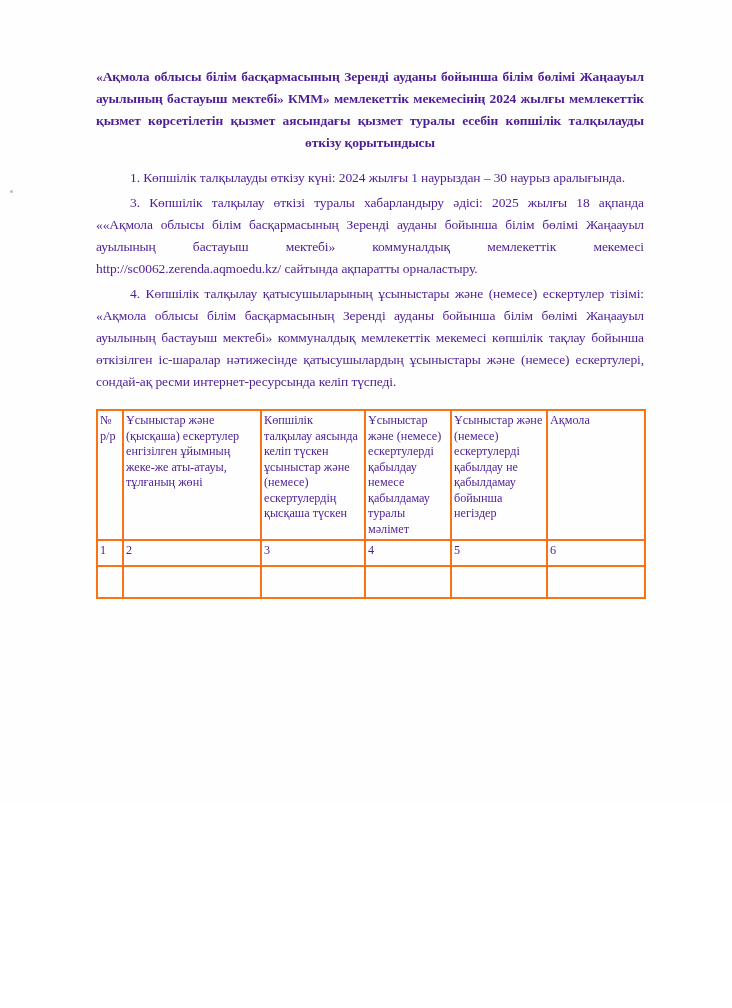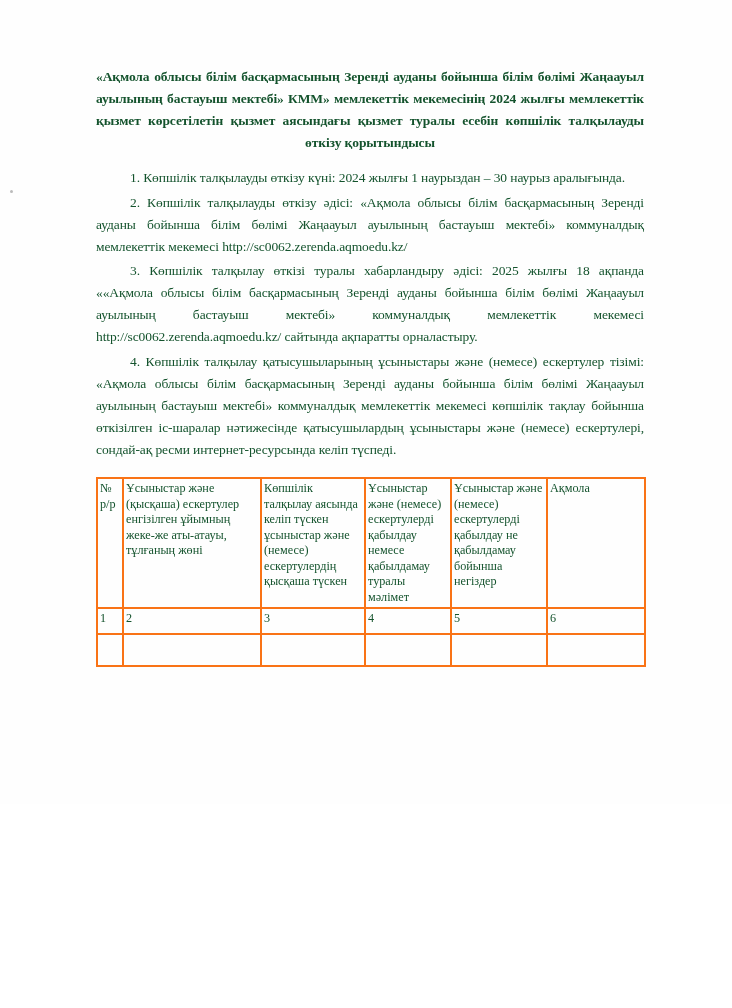--- a/index.html
+++ b/index.html
@@ -6,21 +6,21 @@
     margin: 0;
     padding: 0;
     background: #ffffff;
   }
   .page {
     position: relative;
     width: 732px;
     height: 804px;
     background: #fefefe;
     font-family: "Liberation Serif", serif;
-    color: #14532d;
+    color: #4c1d95;
     overflow: hidden;
   }
   .content {
     position: absolute;
     left: 96px;
     top: 66px;
     width: 548px;
   }
   .doc-title {
     font-weight: bold;
@@ -126,21 +126,20 @@
 <div class="page">
 
   <div class="edge-dot"></div>
   <div class="page-mark-top"></div>
 
   <div class="content">
 
     <p class="doc-title">«Ақмола облысы білім басқармасының Зеренді ауданы бойынша білім бөлімі Жаңаауыл  ауылының бастауыш мектебі» КММ» мемлекеттік мекемесінің 2024 жылғы мемлекеттік қызмет көрсетілетін қызмет аясындағы қызмет туралы есебін көпшілік талқылауды өткізу қорытындысы</p>
 
     <p class="para">1. Көпшілік талқылауды өткізу күні: 2024 жылғы 1 наурыздан – 30 наурыз аралығында.</p>
-    <p class="para p2">2. Көпшілік талқылауды өткізу әдісі: «Ақмола облысы білім басқармасының Зеренді ауданы бойынша білім бөлімі Жаңаауыл ауылының бастауыш мектебі» коммуналдық мемлекеттік мекемесі http://sc0062.zerenda.aqmoedu.kz/</p>
     <p class="para">3. Көпшілік талқылау өткізі туралы хабарландыру әдісі: 2025 жылғы 18 ақпанда ««Ақмола облысы білім басқармасының Зеренді ауданы бойынша білім бөлімі Жаңаауыл ауылының бастауыш мектебі» коммуналдық мемлекеттік мекемесі http://sc0062.zerenda.aqmoedu.kz/ сайтында ақпаратты орналастыру.</p>
     <p class="para">4. Көпшілік талқылау қатысушыларының ұсыныстары және (немесе) ескертулер тізімі: «Ақмола облысы білім басқармасының Зеренді ауданы бойынша білім бөлімі Жаңаауыл ауылының бастауыш мектебі» коммуналдық мемлекеттік мекемесі көпшілік тақлау бойынша өткізілген іс-шаралар нәтижесінде қатысушылардың ұсыныстары және (немесе) ескертулері, сондай-ақ ресми интернет-ресурсында келіп түспеді.</p>
 
     <table class="main-table">
       <colgroup>
         <col style="width:26px">
         <col style="width:138px">
         <col style="width:104px">
         <col style="width:86px">
         <col style="width:96px">

